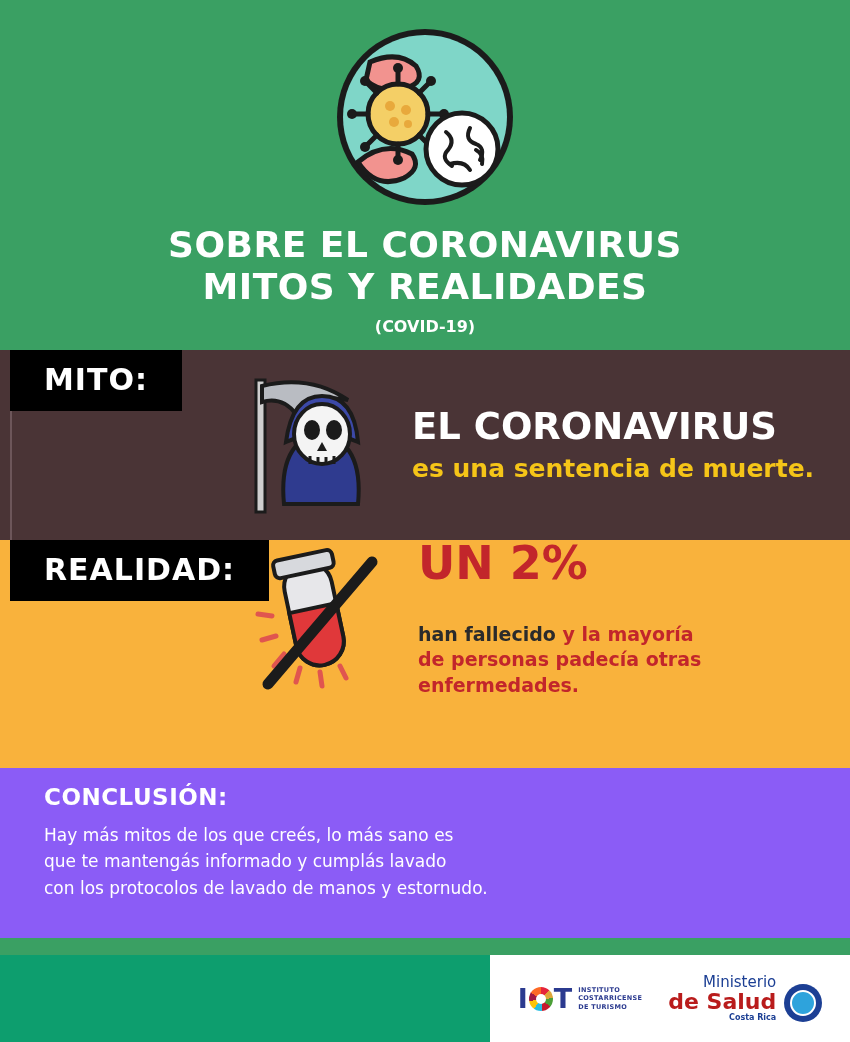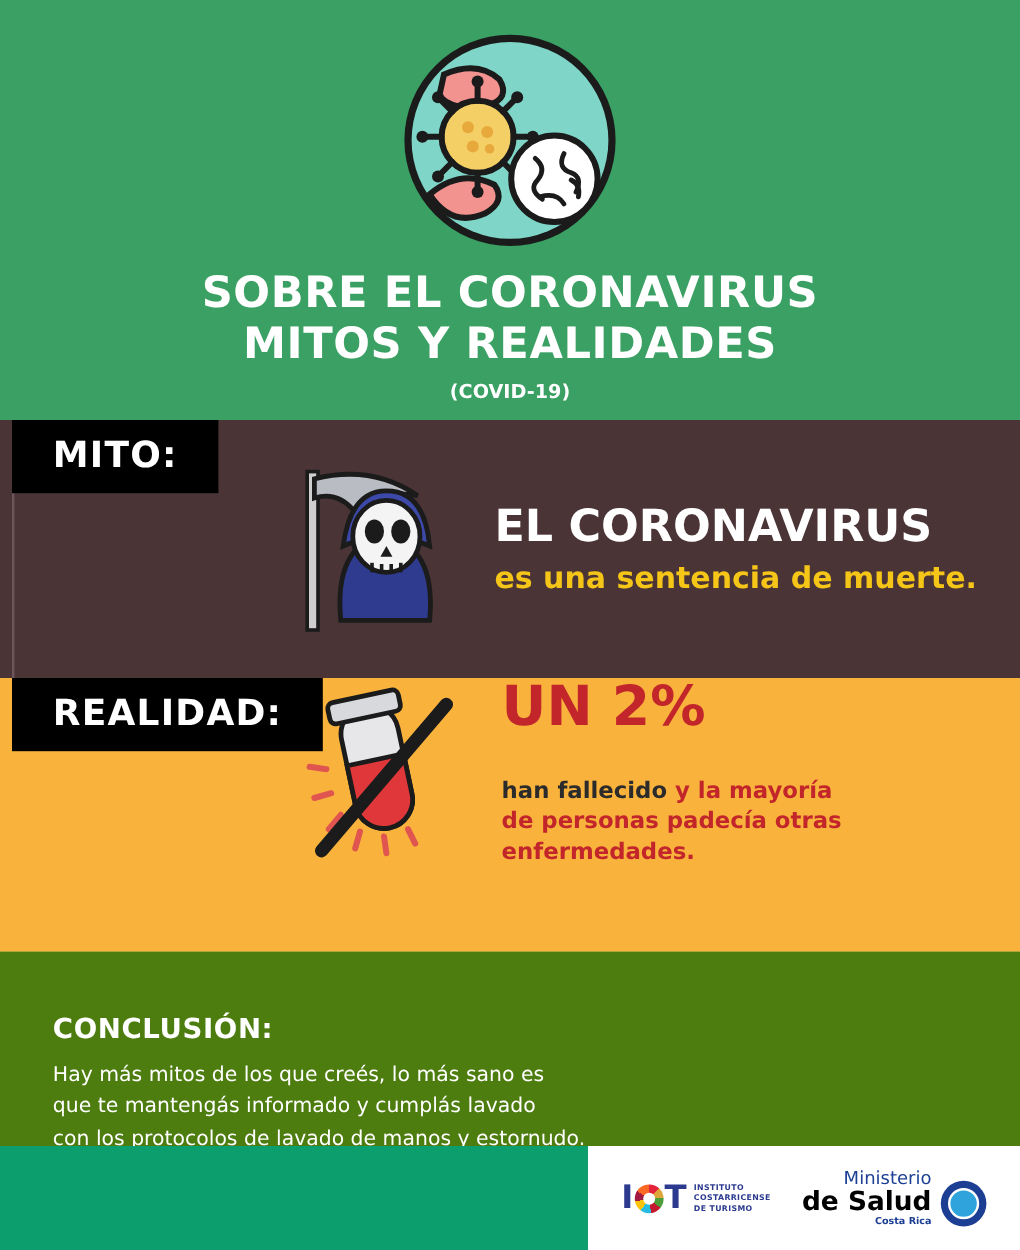--- a/index.html
+++ b/index.html
@@ -33,21 +33,21 @@
     font-weight:bold;
     font-size:16px;
     margin-top:8px;
     font-family:"DejaVu Sans", sans-serif;
   }
 
   
   .mito-section {
     position:relative;
     background:#4a3436;
-    height:215px;
+    height:190px;
     display:flex;
     align-items:center;
   }
   .label-tag {
     position:absolute;
     top:0;
     left:10px;
     background:#000000;
     color:#ffffff;
     font-weight:bold;
@@ -115,22 +115,22 @@
     font-size:19px;
     line-height:1.35;
     color:#2b2b2b;
     font-family:"DejaVu Sans", sans-serif;
     max-width:330px;
   }
   .rbody .red { color:#c2262b; }
 
   
   .conclusion {
-    background:#4d7c0f;
-    padding:52px 44px 0 44px;
+    background:#8b5cf6;
+    padding:16px 44px 0 44px;
     height:170px;
   }
   .conc-title {
     color:#ffffff;
     font-weight:bold;
     font-size:23px;
     letter-spacing:0.5px;
     font-family:"DejaVu Sans", sans-serif;
   }
   .conc-body {
@@ -191,21 +191,21 @@
     font-family:"DejaVu Sans", sans-serif;
   }
   .ms-logo { display:flex; align-items:flex-end; gap:8px; }
   .ms-text { text-align:right; }
   .ms-l1 {
     font-size:15px; color:#1c3f94; font-weight:normal;
     line-height:1.05;
     font-family:"DejaVu Sans", sans-serif;
   }
   .ms-l2 {
-    font-size:22px; color:#000000; font-weight:bold;
+    font-size:22px; color:#b91c1c; font-weight:bold;
     line-height:1.05;
     font-family:"DejaVu Sans", sans-serif;
   }
   .ms-l3 {
     font-size:8px; color:#1c3f94; font-weight:bold;
     font-family:"DejaVu Sans", sans-serif;
   }
   .ms-seal {
     width:38px; height:38px; border-radius:50%;
     background:#1c3f94;

